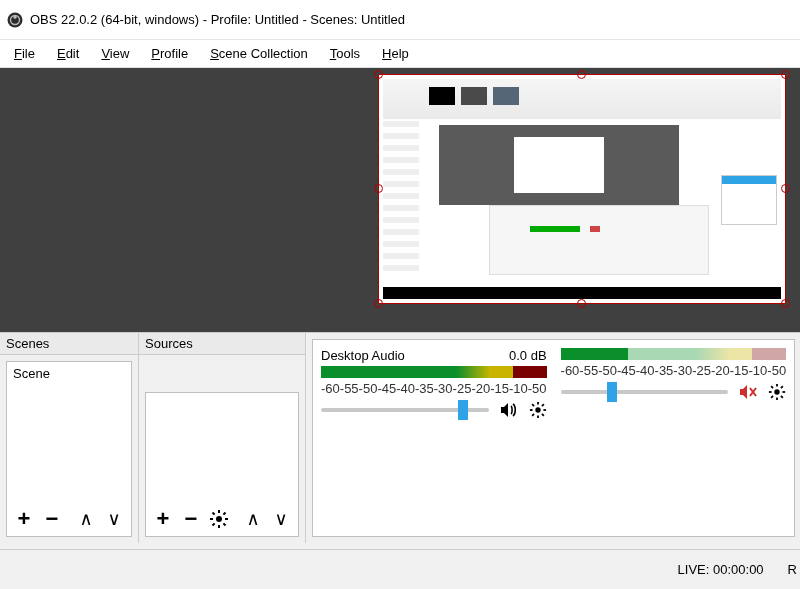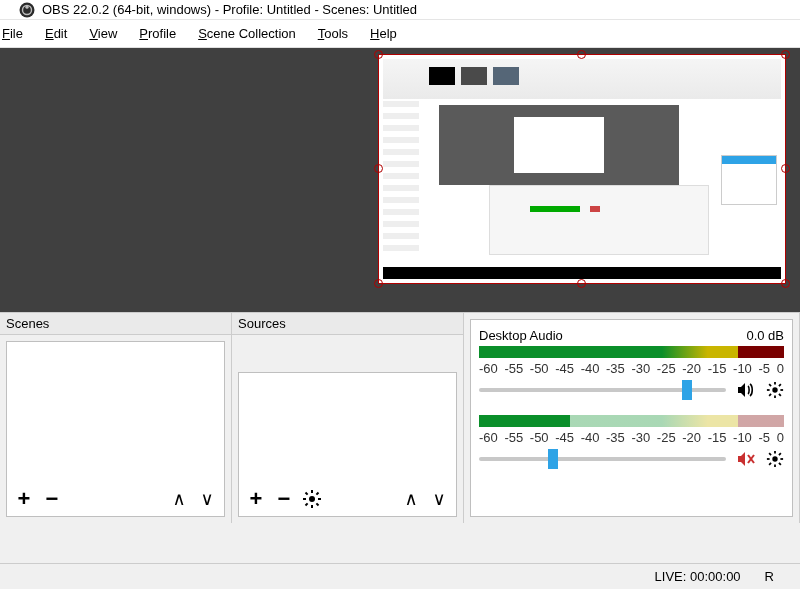--- a/index.html
+++ b/index.html
@@ -1,24 +1,24 @@
 <!DOCTYPE html>
 <html><head>
 <meta charset="utf-8">
 <style>
   * { box-sizing: border-box; margin: 0; padding: 0; font-family: "Segoe UI", Tahoma, sans-serif; font-size: 13px; }
   body { width: 800px; height: 589px; background: #f0f0f0; overflow: hidden; position: relative; }
 
   
-  .titlebar { height: 20px; display: flex; align-items: center; padding-left: 18px; background: #fff; border-bottom: 1px solid #e5e5e5; text-align: right; }
+  .titlebar { height: 40px; display: flex; align-items: center; padding-left: 6px; background: #fff; border-bottom: 1px solid #e5e5e5; text-align: right; }
   .titlebar .icon-wrap { width: 18px; height: 18px; margin-right: 6px; display:flex; align-items:center; justify-content:center;}
   .titlebar-title { color: #000; font-size: 13px; }
 
   
-  .menubar { height: 28px; display: flex; align-items: center; gap: 22px; padding-left: 2px; background: #fff; border-bottom: 1px solid #e0e0e0; }
+  .menubar { height: 28px; display: flex; align-items: center; gap: 22px; padding-left: 14px; background: #fff; border-bottom: 1px solid #e0e0e0; }
   .menubar span { color: #000; cursor: default; }
   .menubar span u { text-decoration: underline; }
 
   
   .preview { height: 264px; background: #404040; position: relative; margin: 0; }
   .preview-canvas {
     position: absolute; left: 378px; top: 6px; width: 408px; height: 230px;
     background: #fff; border: 1px solid #b00000;
   }
   .handle { position: absolute; width: 9px; height: 9px; border: 1px solid #b00000; border-radius: 50%; background: transparent; }
@@ -60,32 +60,32 @@
 
   .list-item { height:22px; display:flex; align-items:center; padding:0 6px; }
   .list-item.selected { background:#cfe6fb; border:1px dotted #2a6fb5; }
   .src-icons { margin-left:auto; display:flex; gap:6px; align-items:center; }
 
   .ctrl { width:22px; height:22px; display:flex; align-items:center; justify-content:center; cursor:default; font-size:18px; line-height:1; color:#000; }
   .ctrl.big { font-size:22px; font-weight:bold; }
   .gear svg, .speaker svg, .mute svg, .eye svg, .lock svg { display:block; }
 
   
-  .mixer-body { padding:8px 8px 4px 8px; background:#fff; flex:1; display:flex; flex-direction:column; gap:14px; }
+  .mixer-body { padding:8px 8px 4px 8px; background:#fff; flex:1; display:flex; flex-direction:row; gap:14px; }
   .mx-row { display:flex; flex-direction:column; gap:3px; }
   .mx-head { display:flex; justify-content:space-between; font-size:12px; }
   .meter { height:12px; width:100%; position:relative; background:linear-gradient(90deg,#0a8f2a 0%,#0a8f2a 60%,#c9b500 75%,#c9b500 85%,#7a0000 85%,#7a0000 100%); }
   .meter.dim::after { content:""; position:absolute; inset:0; background:linear-gradient(90deg, rgba(255,255,255,0) 0%, rgba(255,255,255,0) 30%, rgba(255,255,255,0.65) 30%, rgba(255,255,255,0.65) 100%); }
   .ticks { display:flex; justify-content:space-between; font-size:9px; color:#333; }
   .slider-row { display:flex; align-items:center; gap:10px; height:22px; }
   .track { flex:1; height:4px; background:#c8c8c8; position:relative; border-radius:2px; }
   .thumb { position:absolute; top:-8px; width:10px; height:20px; background:#2ea3e6; }
 
   
-  .status { position:absolute; left:0; right:0; bottom:0; height:26px; display:flex; align-items:center; justify-content:flex-end; gap:24px; padding-right:26px; background:#f0f0f0; border-top:1px solid #ccc; font-size:13px; }
+  .status { position:absolute; left:0; right:0; bottom:0; height:40px; display:flex; align-items:center; justify-content:flex-end; gap:24px; padding-right:3px; background:#f0f0f0; border-top:1px solid #ccc; font-size:13px; }
 
   .spacer { flex:1; }
 </style>
 </head>
 <body>
 
 <div class="titlebar">
   <span class="icon-wrap">
     <svg width="16" height="16" viewBox="0 0 16 16">
         <circle cx="8" cy="8" r="7.5" fill="#2b2b2b"></circle>
@@ -135,20 +135,23 @@
     <div class="handle h-mt"></div>
     <div class="handle h-mb"></div>
   </div>
 </div>
 
 <div class="panels">
 
   <div class="panel scenes">
     <div class="panel-header">Scenes</div>
     <div class="panel-body">
+      <div class="list-item">
+        <span>Scene</span>
+      </div>
       <div class="spacer"></div>
       <div class="panel-footer">
         <span class="ctrl big">+</span>
         <span class="ctrl big">−</span>
         <span class="spacer"></span>
         <span class="ctrl">∧</span>
         <span class="ctrl">∨</span>
       </div>
     </div>
   </div>

